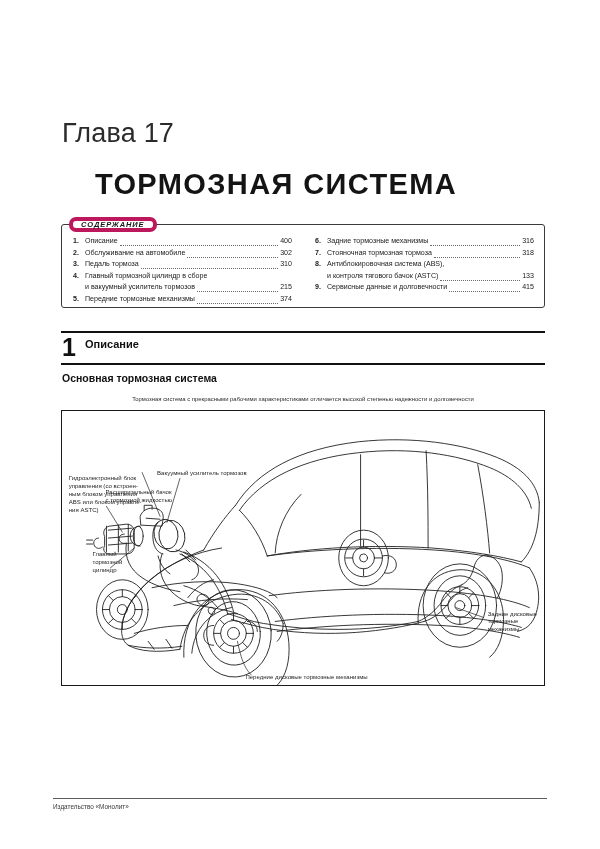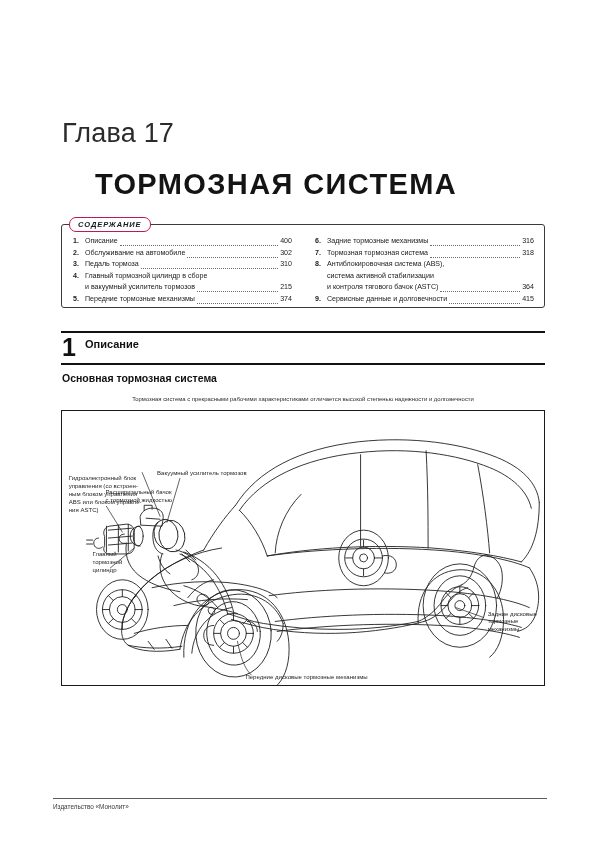--- a/index.html
+++ b/index.html
@@ -56,21 +56,21 @@
     border-radius: 3px;
     box-sizing: border-box;
   }
   .toc-tab {
     position: absolute;
     left: 69px;
     top: 217px;
     height: 15px;
     padding: 0 9px 0 8px;
     background: #ffffff;
-    border: 1px solid #be185d;
+    border: 4px solid #be185d;
     border-radius: 7px;
     display: flex;
     align-items: center;
     box-sizing: border-box;
   }
   .toc-tab span {
     font-size: 7.5px;
     font-weight: 700;
     font-style: italic;
     letter-spacing: 0.9px;
@@ -258,41 +258,35 @@
       </div>
     <div class="toc-col" id="toc-right">
         <div class="toc-row">
           <span class="toc-num">6.</span>
           <span class="toc-text">Задние тормозные механизмы</span>
           <span class="toc-dots"></span>
           <span class="toc-page">316</span>
         </div>
         <div class="toc-row">
           <span class="toc-num">7.</span>
-          <span class="toc-text">Тормозная тормозная система</span>
+          <span class="toc-text">Стояночная тормозная тормоза</span>
           <span class="toc-dots"></span>
           <span class="toc-page">318</span>
         </div>
         <div class="toc-row">
           <span class="toc-num">8.</span>
           <span class="toc-text">Антиблокировочная система (ABS),</span>
           <span class="toc-dots hidden"></span>
           <span class="toc-page"></span>
         </div>
         <div class="toc-row">
           <span class="toc-num blank"></span>
-          <span class="toc-text">система активной стабилизации</span>
-          <span class="toc-dots hidden"></span>
-          <span class="toc-page"></span>
-        </div>
-        <div class="toc-row">
-          <span class="toc-num blank"></span>
           <span class="toc-text">и контроля тягового бачок (ASTC)</span>
           <span class="toc-dots"></span>
-          <span class="toc-page">364</span>
+          <span class="toc-page">133</span>
         </div>
         <div class="toc-row">
           <span class="toc-num">9.</span>
           <span class="toc-text">Сервисные данные и долговечности</span>
           <span class="toc-dots"></span>
           <span class="toc-page">415</span>
         </div>
       </div>
   </div>
 

